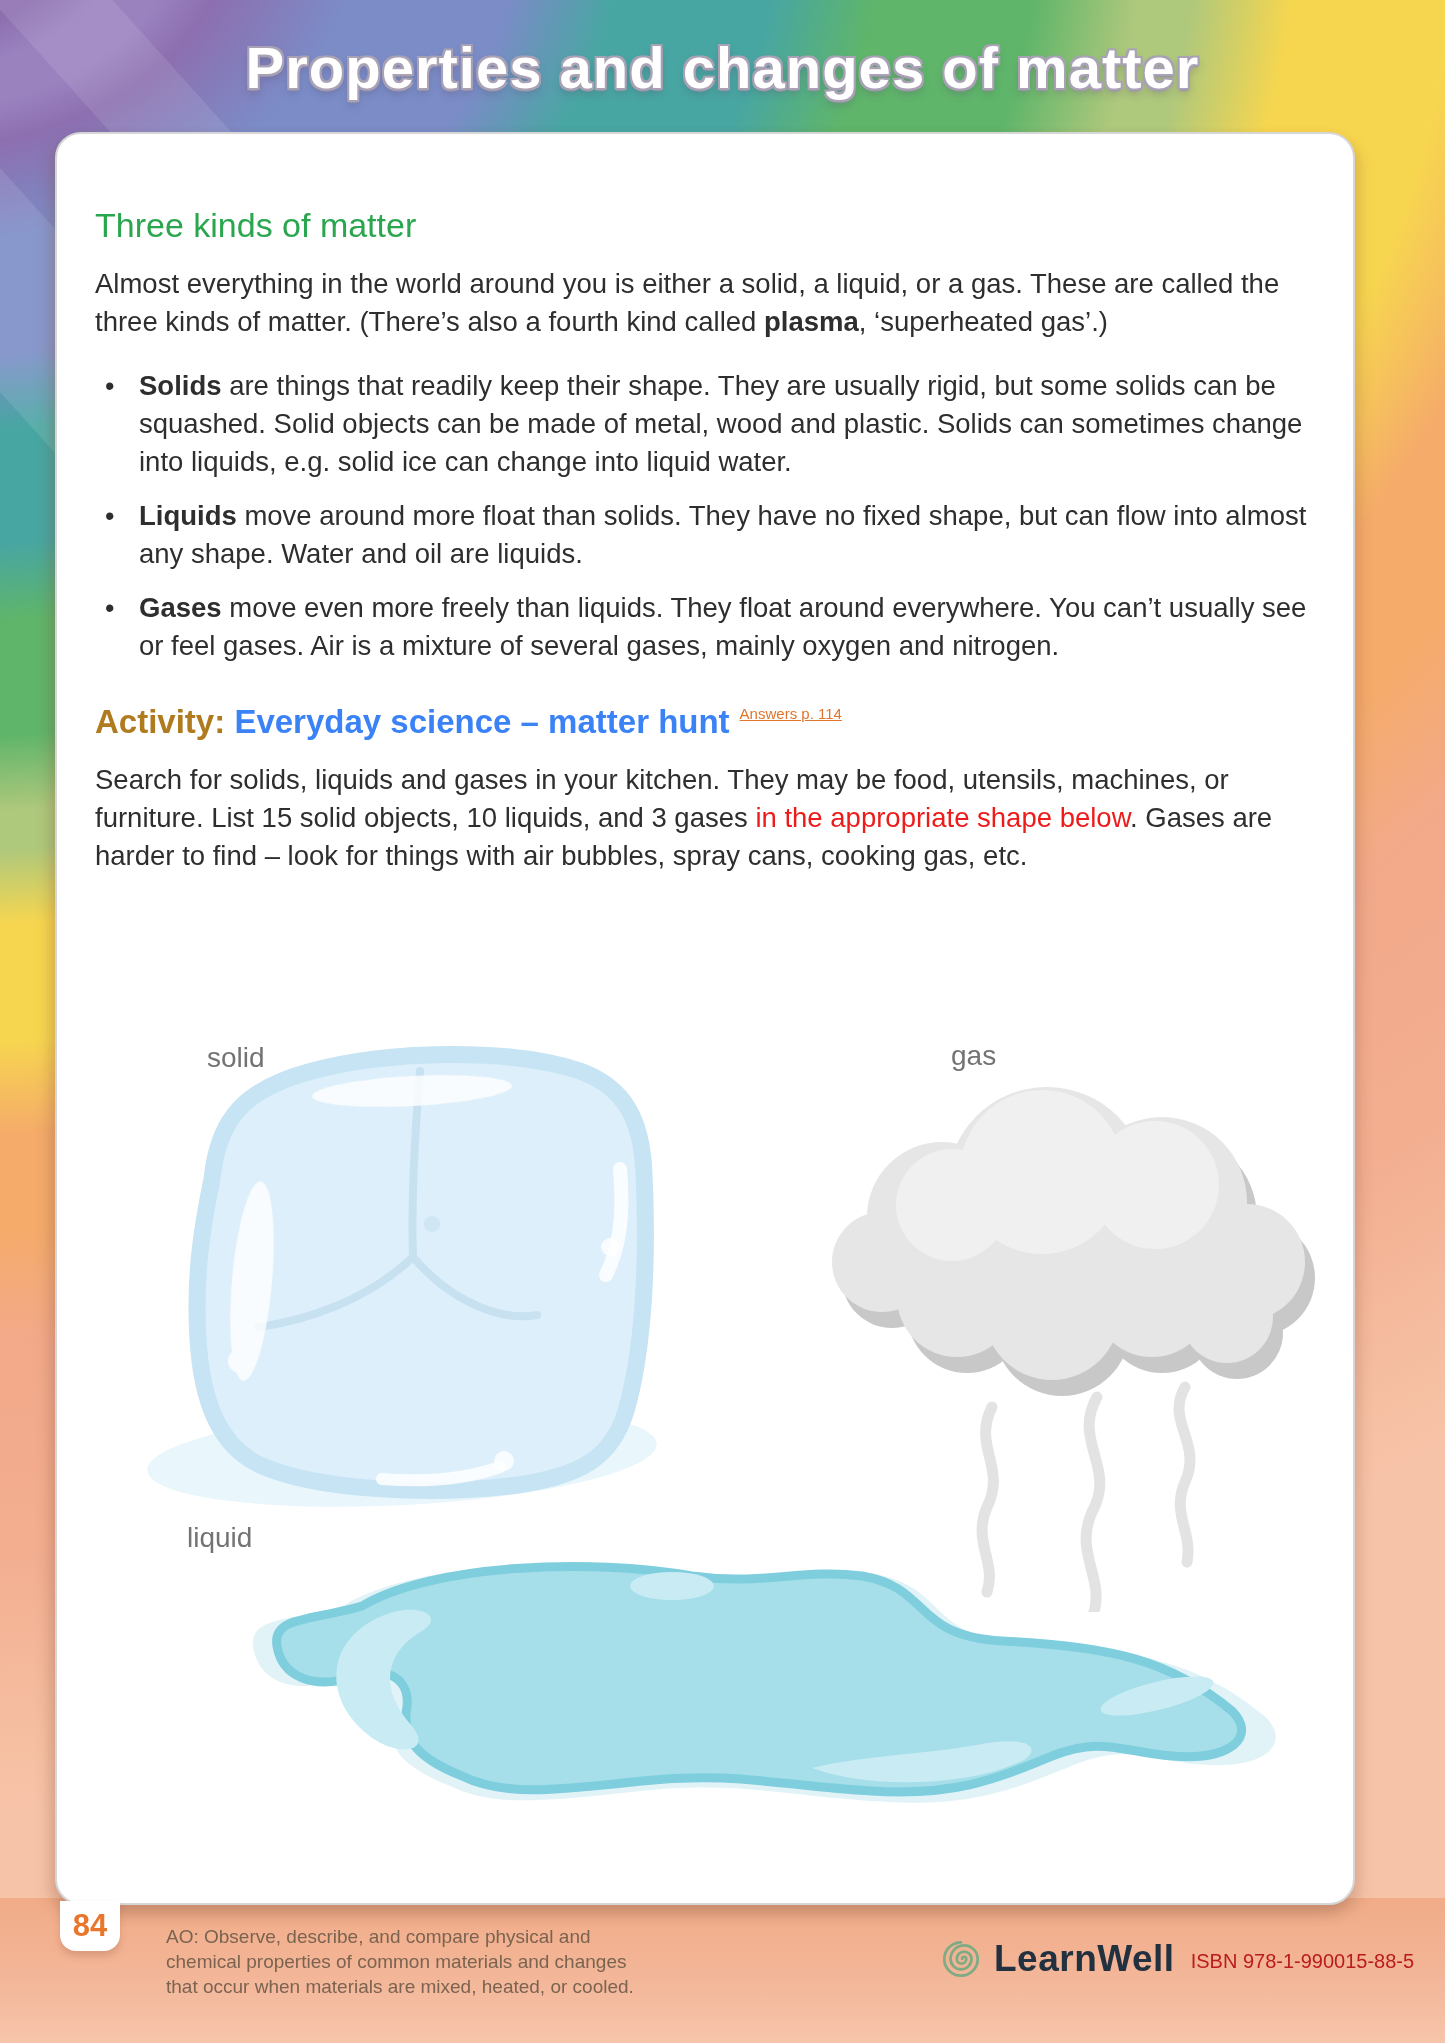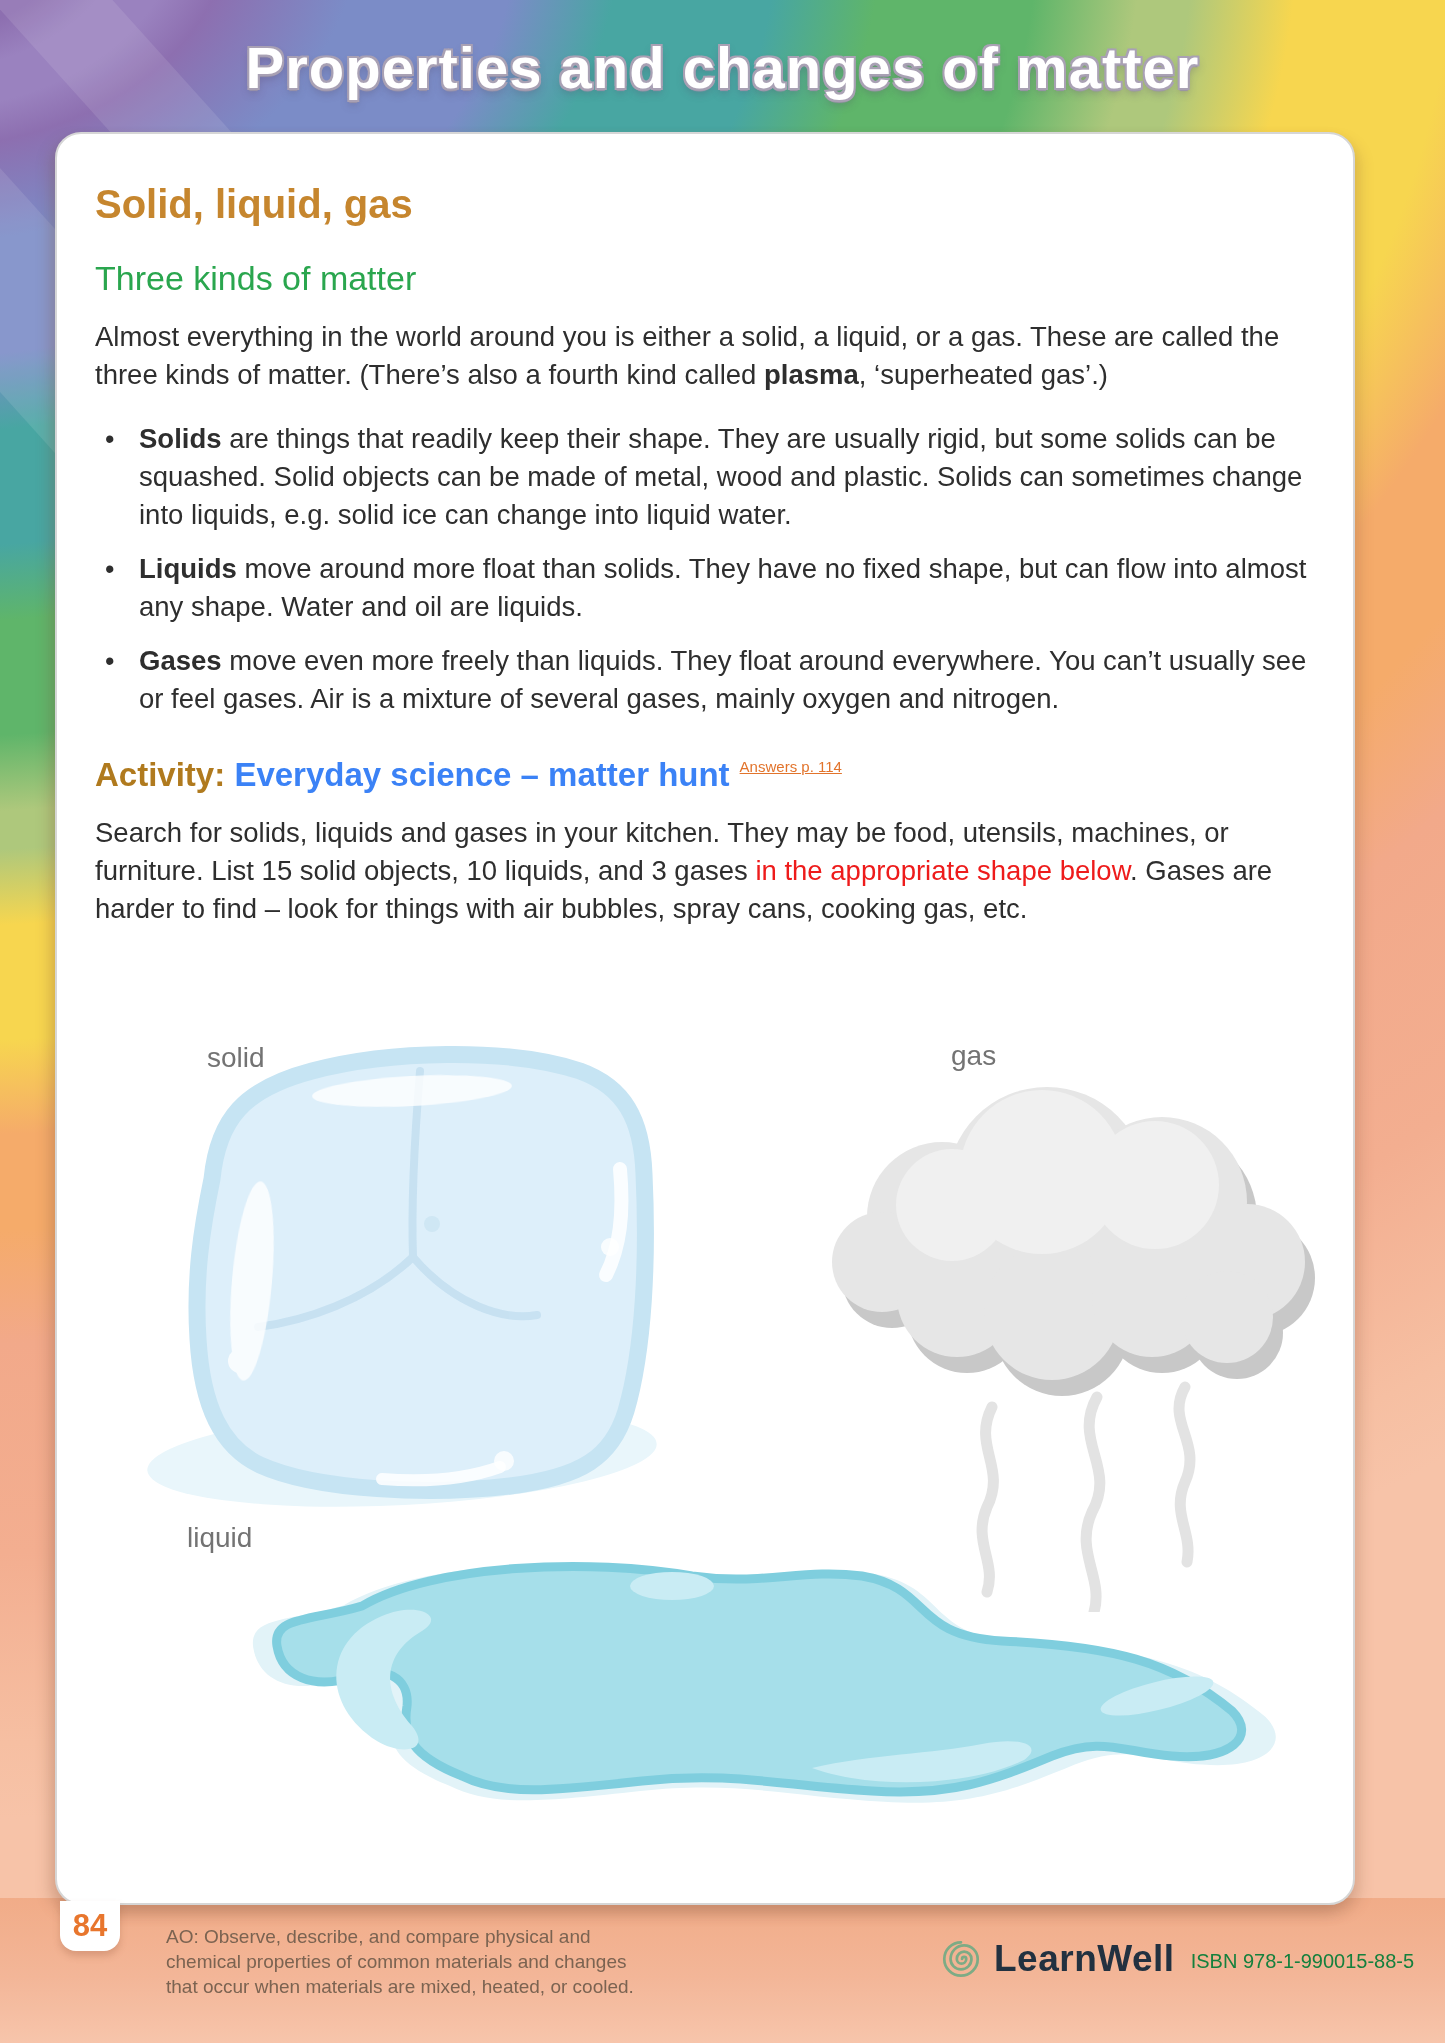--- a/index.html
+++ b/index.html
@@ -70,36 +70,35 @@
   .page-badge span{font-size:31px;font-weight:bold;color:#e8762d;}
   .ao-text{
     position:absolute;left:166px;top:1924px;width:490px;z-index:6;
     font-size:19px;color:#7b6351;line-height:25px;
   }
   .brand{
     position:absolute;left:938px;top:1936px;z-index:6;
     display:flex;align-items:center;
   }
   .brand .wordmark{font-size:37px;font-weight:bold;color:#223140;margin-left:10px;letter-spacing:.5px;}
-  .brand .isbn{font-size:20px;color:#15803d;margin-left:16px;padding-top:4px;}
+  .brand .isbn{font-size:20px;color:#b91c1c;margin-left:16px;padding-top:4px;}
 </style>
 </head>
 <body>
 
 <div class="decor">
   <div class="stripe s1"></div>
   <div class="stripe s2"></div>
 </div>
 <div class="footer-band"></div>
 
 <div class="page-title">Properties and changes of matter</div>
 
 <div class="card">
   <div class="card-inner">
-    <h1 class="doc-heading">Solid, liquid, gas</h1>
     <h2 class="doc-subheading">Three kinds of matter</h2>
 
     <p class="body-text"><span>Almost everything in the world around you is either a solid, a liquid, or a gas. These are called the three kinds of matter. (There’s also a fourth kind called </span><span class="bold">plasma</span><span>, ‘superheated gas’.)</span></p>
 
     <ul class="matter-list">
       <li><span class="dot">•</span><span class="bold">Solids</span><span> are things that readily keep their shape. They are usually rigid, but some solids can be squashed. Solid objects can be made of metal, wood and plastic. Solids can sometimes change into liquids, e.g. solid ice can change into liquid water.</span></li>
       <li><span class="dot">•</span><span class="bold">Liquids</span><span> move around more float than solids. They have no fixed shape, but can flow into almost any shape. Water and oil are liquids.</span></li>
       <li><span class="dot">•</span><span class="bold">Gases</span><span> move even more freely than liquids. They float around everywhere. You can’t usually see or feel gases. Air is a mixture of several gases, mainly oxygen and nitrogen.</span></li>
     </ul>
 

